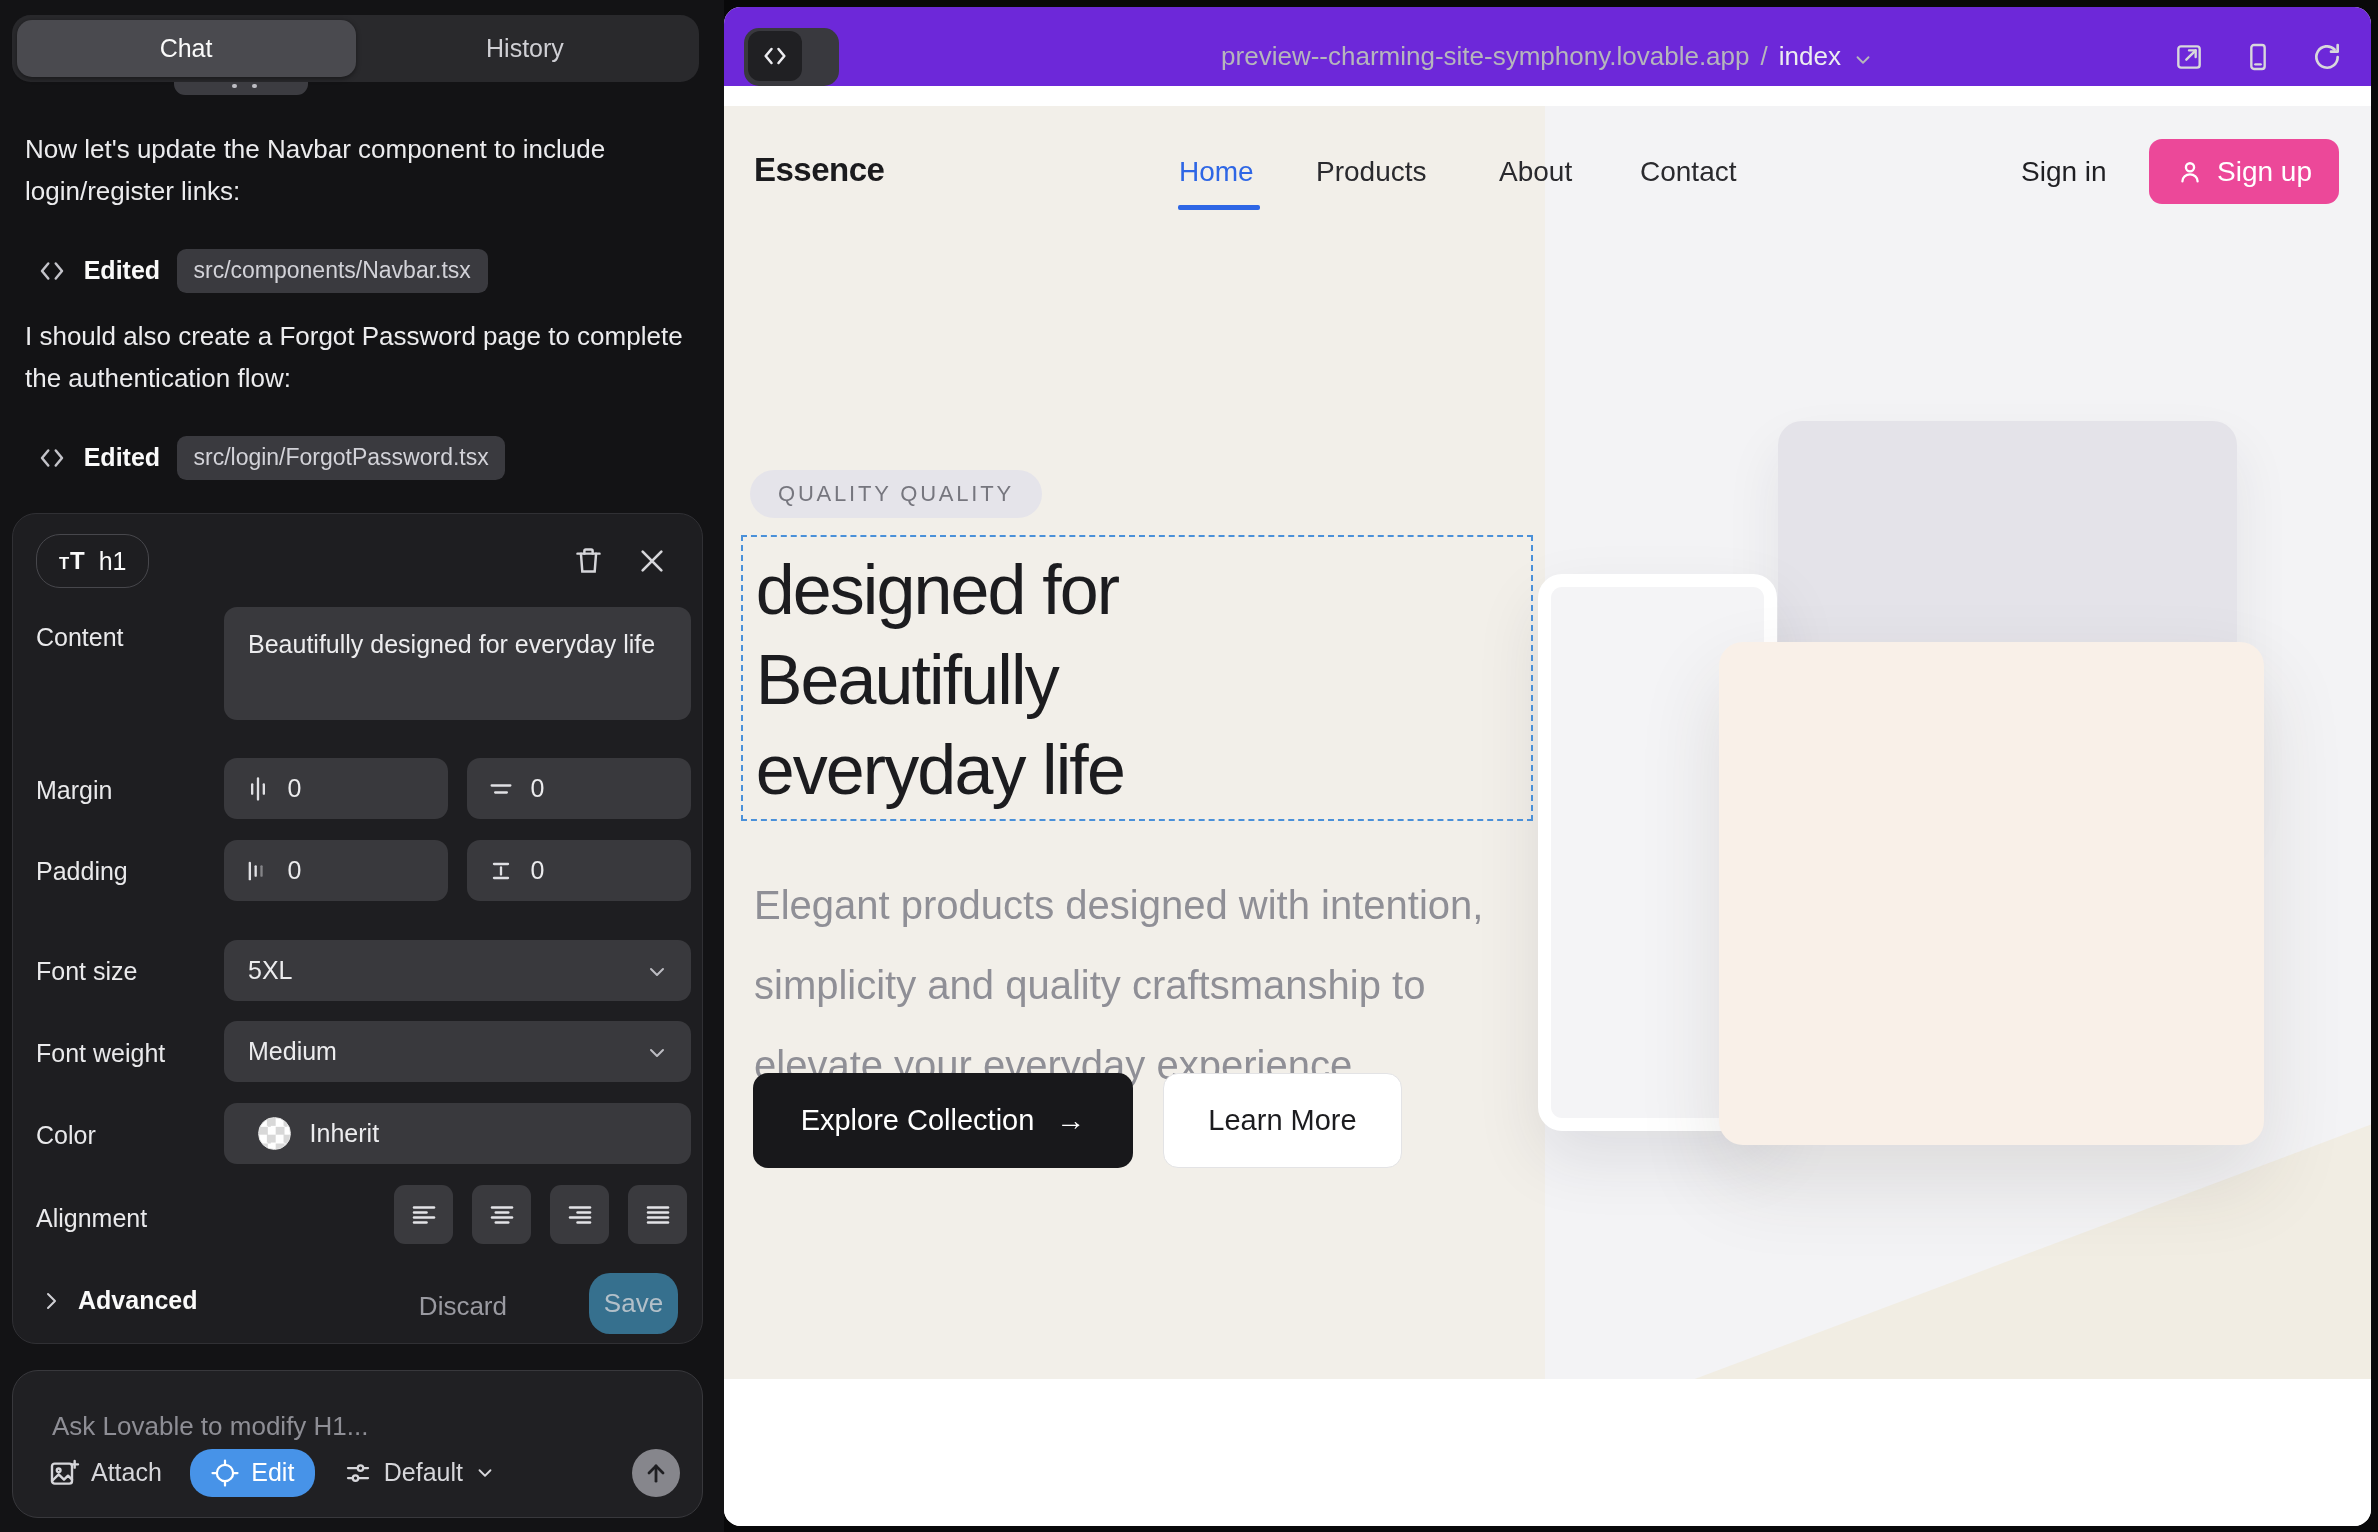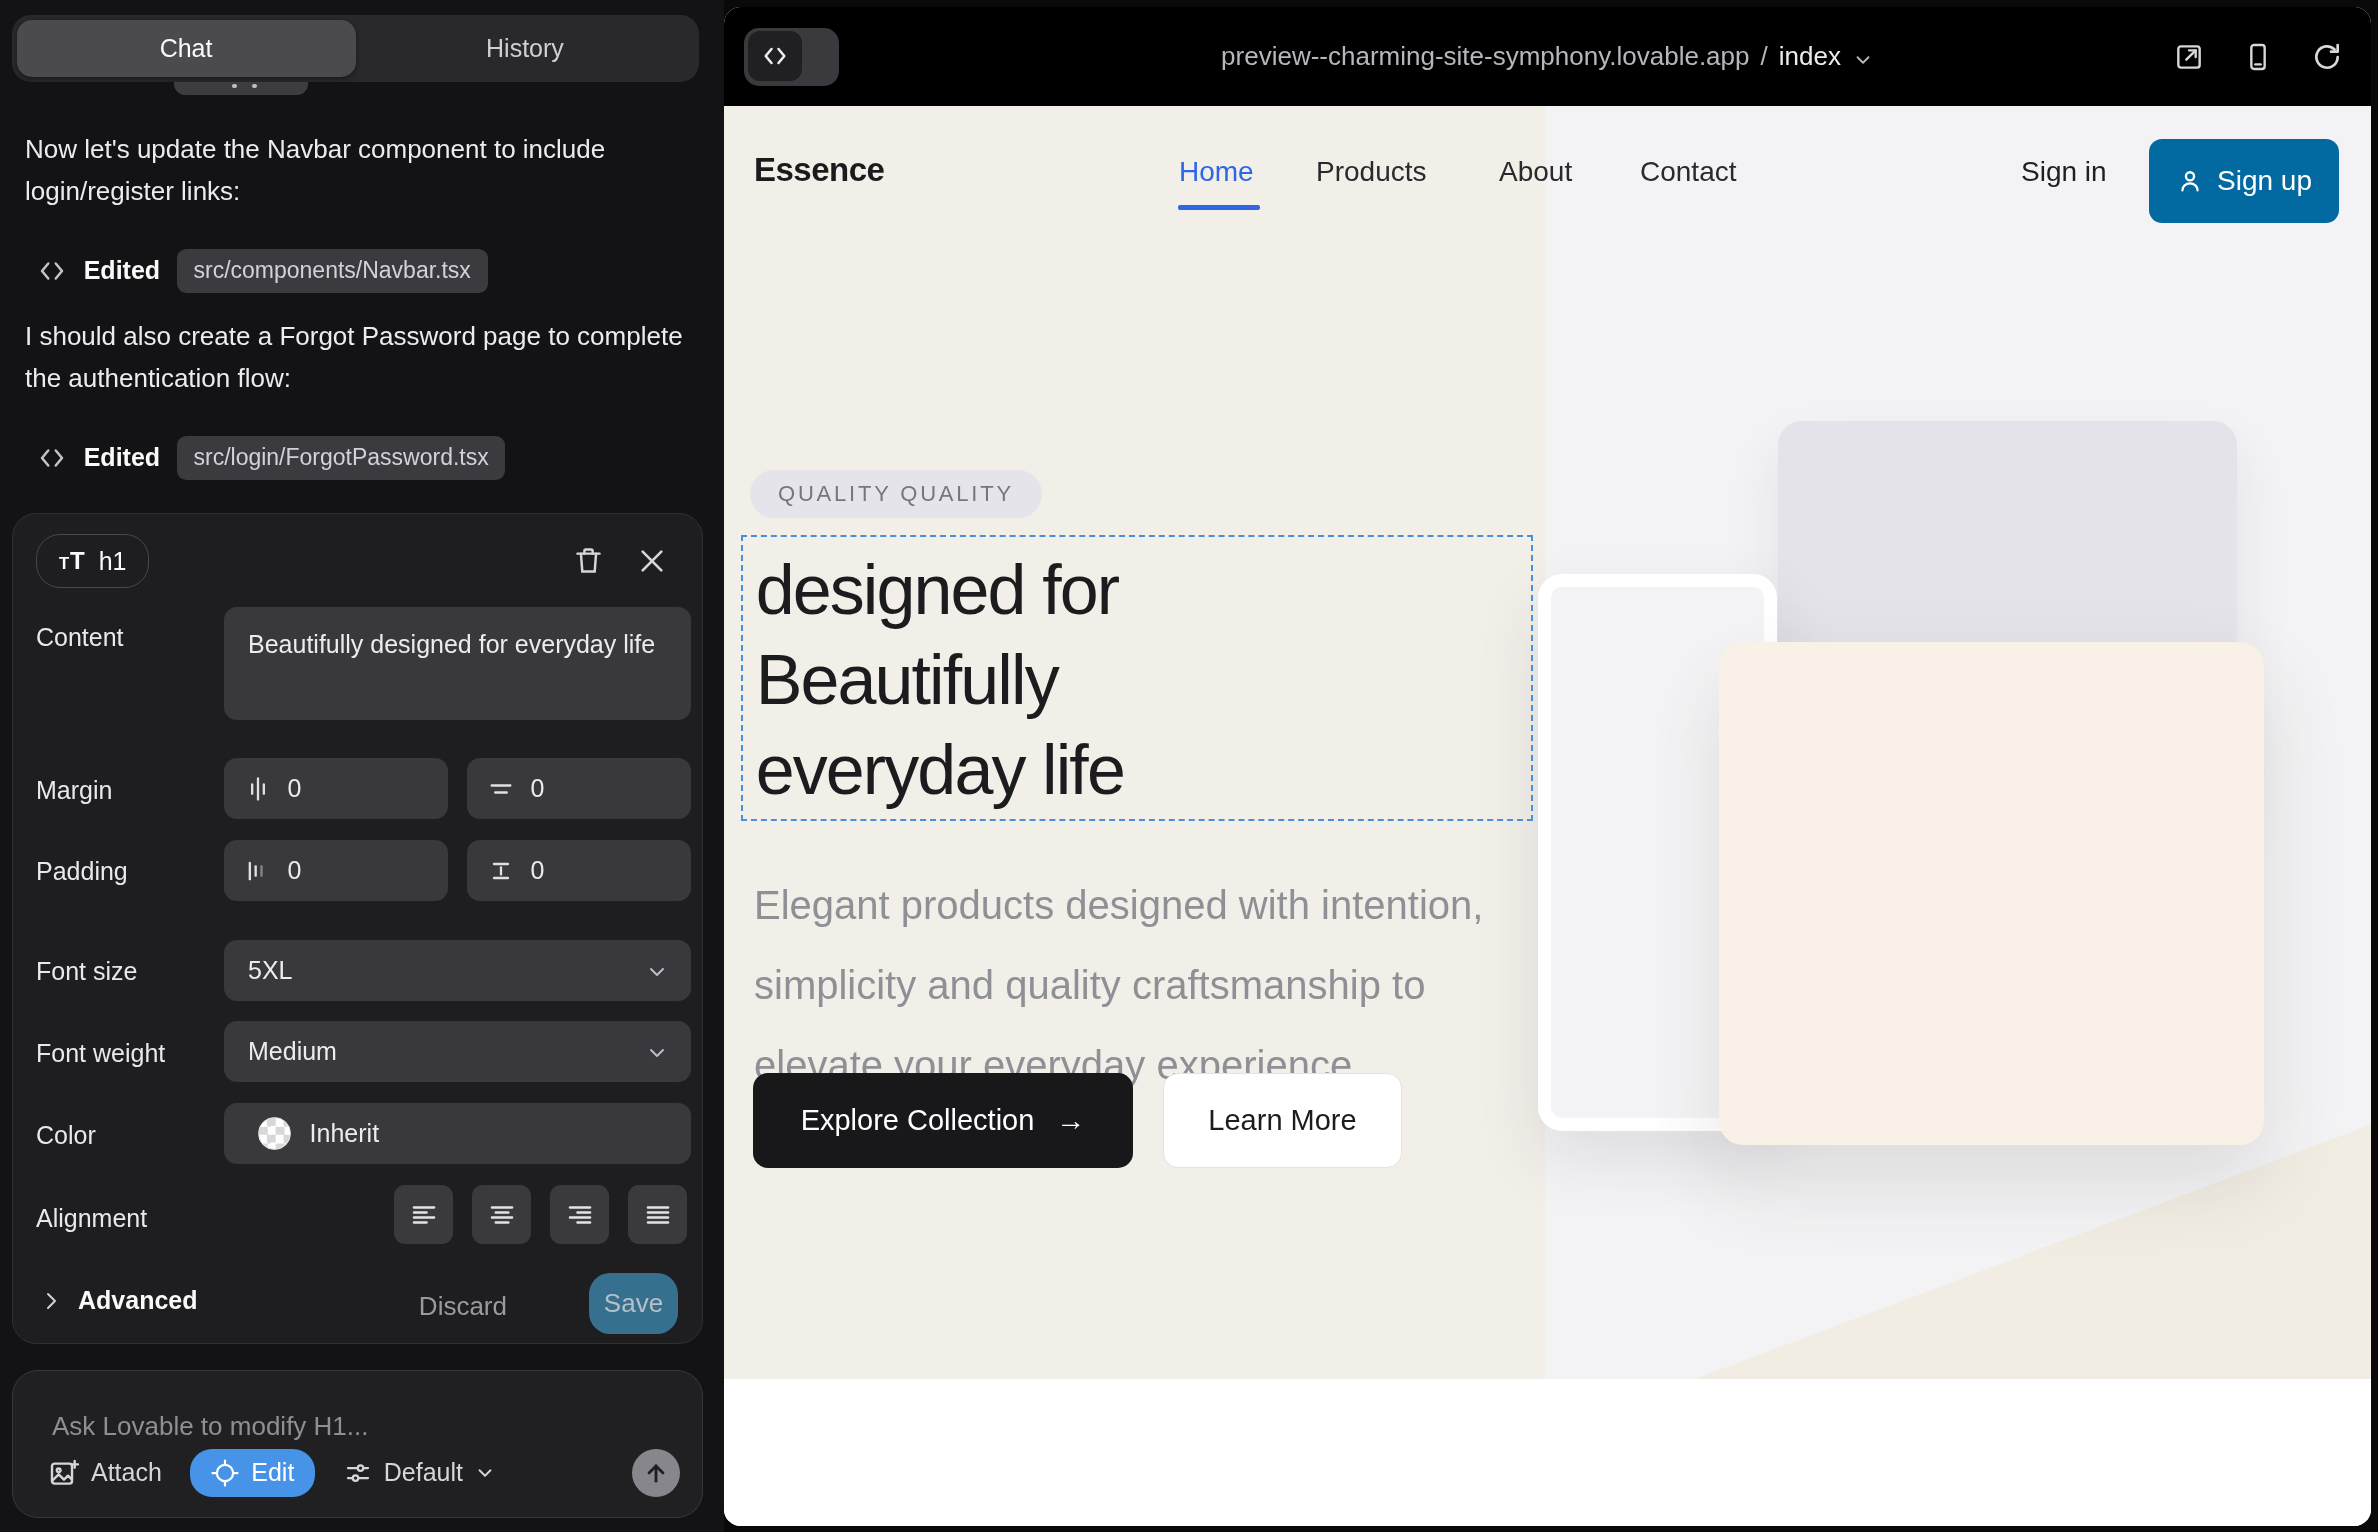--- a/index.html
+++ b/index.html
@@ -51,21 +51,21 @@
   .composer { position:absolute; left:12px; top:1370px; width:691px; height:148px; background:#202023; border:1.9px solid #38383c; border-radius:26px; }
   .composer input { position:absolute; left:39px; top:40px; width:594px; background:transparent; border:none; outline:none; font-size:26px; color:#e8e8ea; font-family:inherit; }
   .composer input::placeholder { color:#8e8e95; }
   .composer-row { position:absolute; left:35px; bottom:20.4px; display:flex; align-items:center; gap:28px; }
   .c-item { display:flex; align-items:center; gap:11px; color:#d6d6da; font-size:25px; }
   .edit-pill { background:#4793e8; border-radius:22px; height:48px; padding:0 20.4px; display:flex; align-items:center; gap:11px; color:#ffffff; font-size:25px; }
   .sendbtn { position:absolute; right:22px; bottom:20.4px; width:48px; height:48px; border-radius:50%; background:#86868c; display:flex; align-items:center; justify-content:center; color:#1e1e21; }
 
   
   .panel { position:absolute; left:724px; top:7.4px; width:1647px; height:1519px; border-radius:16.7px; overflow:hidden; background:#ffffff; }
-  .phead { position:absolute; left:0; top:0; width:100%; height:99px; background:#000000; display:flex; align-items:center; }
+  .phead { position:absolute; left:0; top:0; width:100%; height:79px; background:#6d28d9; display:flex; align-items:center; }
   .codetoggle { position:absolute; left:20.4px; top:20.4px; width:95px; height:58px; background:#39393e; border-radius:15px; }
   .codetoggle .seg { position:absolute; left:3.7px; top:3.7px; width:54px; height:50px; background:#202023; border-radius:12px; display:flex; align-items:center; justify-content:center; color:#ececf0; }
   .urlwrap { position:absolute; left:0; width:100%; top:0; height:99px; display:flex; align-items:center; justify-content:center; gap:11px; font-size:26px; }
   .url-host { color:#b6b6bc; }
   .url-page { color:#ececf0; font-weight:normal; }
   .url-chev { color:#b6b6bc; margin-top:5.6px; }
   .phead-ics { position:absolute; right:28px; top:0; height:99px; display:flex; align-items:center; gap:37px; color:#d8d8dc; }
 
   .pbody { position:absolute; left:0; top:99px; width:1647px; height:1420px; background:#ffffff; }
   .hero { position:absolute; left:0; top:0; width:1647px; height:1273px; background:#f2efe9; overflow:hidden; }
@@ -75,21 +75,21 @@
   .shape-gray { position:absolute; left:1054px; top:315px; width:459px; height:399px; background:#e4e3e9; border-radius:24px; box-shadow:0 28px 56px rgba(40,40,60,.08); }
   .shape-white { position:absolute; left:814px; top:468px; width:239px; height:557px; background:#f4f4f6; border:13px solid #ffffff; border-radius:24px; box-shadow:0 28px 65px rgba(40,40,60,.10); }
   .shape-peach { position:absolute; left:995px; top:536px; width:545px; height:503px; background:#f9f0e8; border-radius:24px; box-shadow:0 37px 83px rgba(60,50,40,.12); }
 
   .navrow { position:absolute; left:0; top:0; width:100%; height:139px; }
   .brand { position:absolute; left:30px; top:45px; font-size:33px; font-weight:bold; color:#1b1b1e; letter-spacing:-0.5px; }
   .navlink { position:absolute; top:50px; font-size:28px; color:#2a2a2e; }
   .navlink.active { color:#2e66e5; }
   .nav-underline { position:absolute; left:454px; top:99px; width:82px; height:4.6px; background:#2e66e5; border-radius:1.9px; }
   .signin { position:absolute; left:1297px; top:50px; font-size:28px; color:#1f1f23; }
-  .signup { position:absolute; left:1425px; top:33px; width:190px; height:84px; background:#0369a1; border-radius:13px; color:#ffffff; font-size:28px; display:flex; align-items:center; justify-content:center; gap:13px; }
+  .signup { position:absolute; left:1425px; top:33px; width:190px; height:65px; background:#ec4899; border-radius:13px; color:#ffffff; font-size:28px; display:flex; align-items:center; justify-content:center; gap:13px; }
 
   .qbadge { position:absolute; left:26px; top:364px; height:48px; padding:0 28px; background:#e5e4ea; border-radius:26px; display:flex; align-items:center; font-size:22px; letter-spacing:2.8px; color:#76767e; }
   .selbox { position:absolute; left:16.7px; top:429px; width:792px; height:286px; border:2.8px dashed #4a90d9; }
   .hero-h1 { position:absolute; left:13px; top:7.4px; font-size:70px; line-height:90px; font-weight:500; color:#1c1c1f; letter-spacing:-1.9px; }
   .hero-p { position:absolute; left:30px; top:759px; width:751px; font-size:40px; line-height:80px; color:#8f8f96; }
   .cta-row { position:absolute; left:29px; top:967px; display:flex; gap:30px; }
   .cta-primary { width:380px; height:95px; background:#18181b; border-radius:15px; color:#ffffff; font-size:29px; display:flex; align-items:center; justify-content:center; gap:22px; }
   .cta-secondary { width:239px; height:95px; background:#ffffff; border:1.9px solid #e3e3e5; border-radius:15px; color:#1c1c1f; font-size:29px; display:flex; align-items:center; justify-content:center; }
 
   svg { display:block; }

